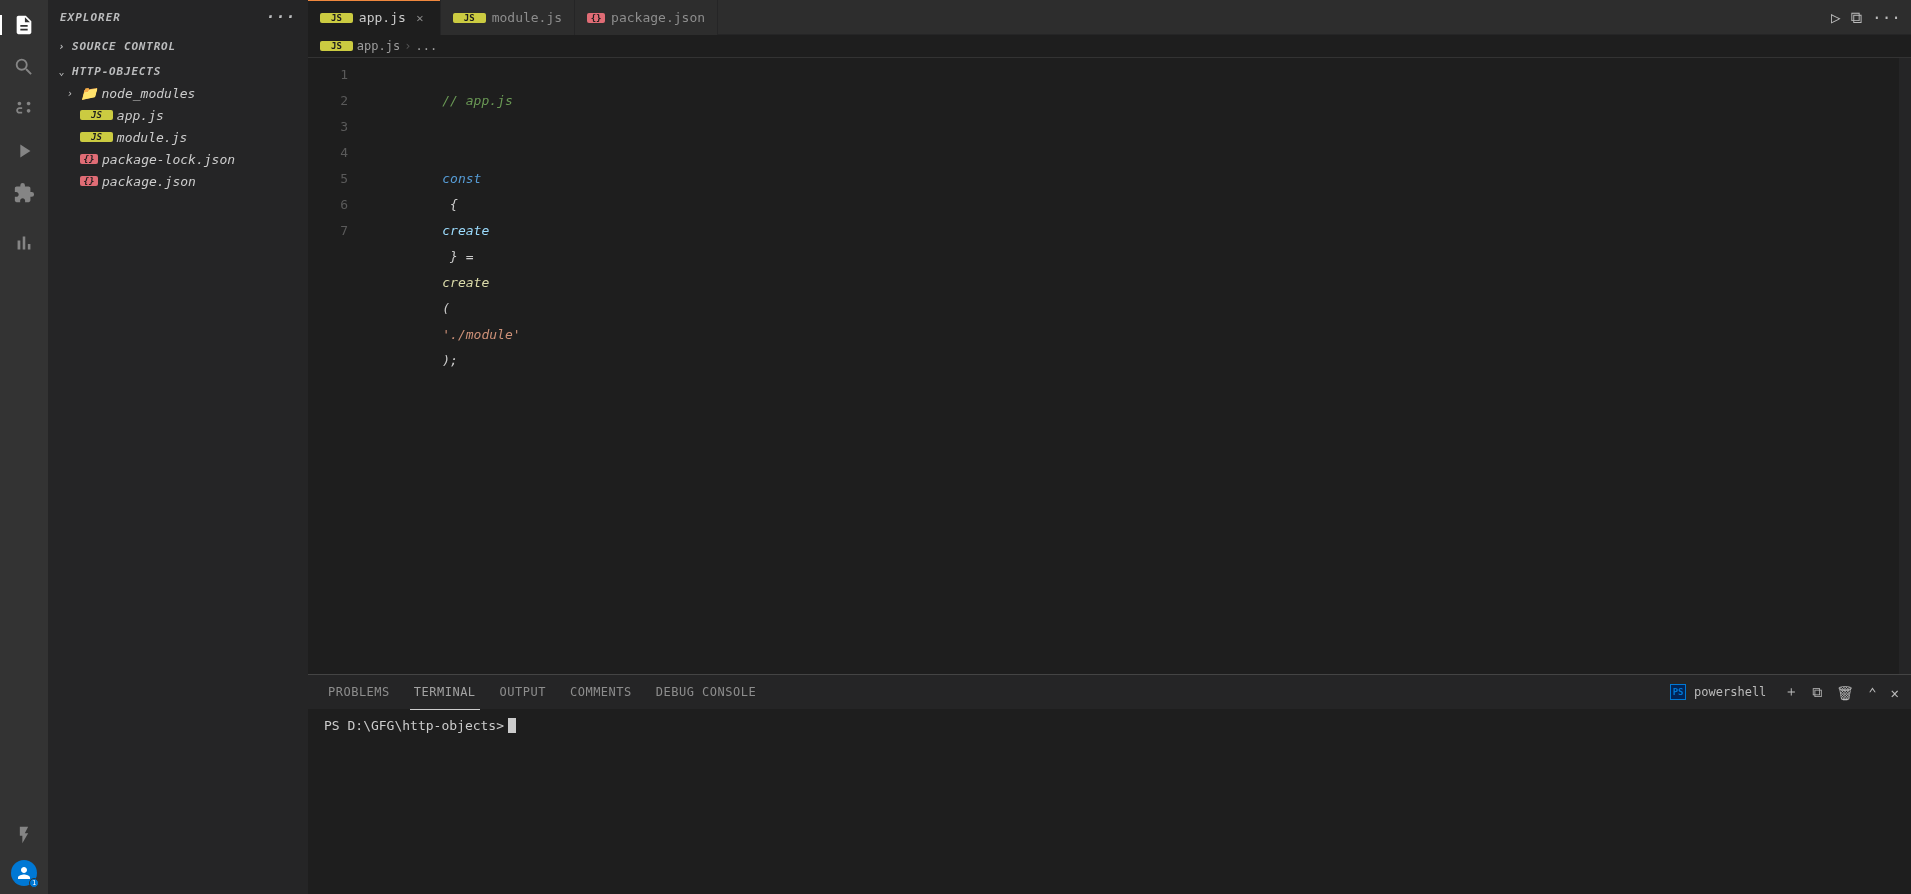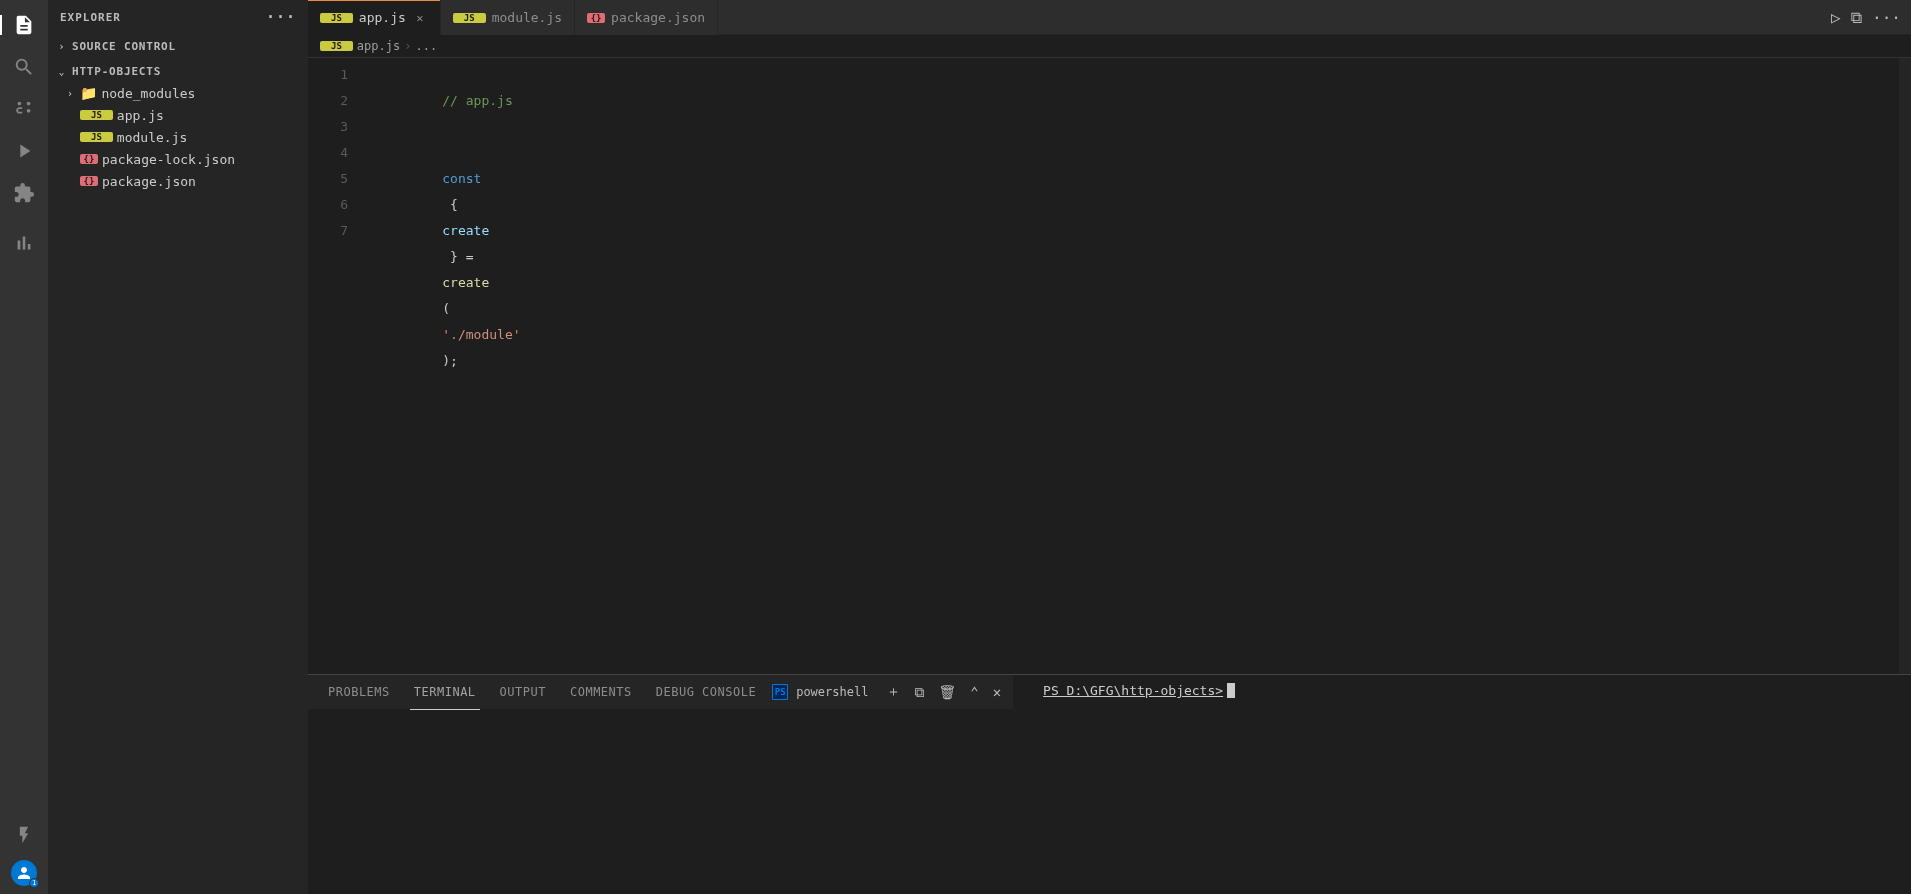--- a/index.html
+++ b/index.html
@@ -95,20 +95,21 @@
     }
 
     
     .sidebar {
       width: 260px;
       background: #252526;
       display: flex;
       flex-direction: column;
       flex-shrink: 0;
       overflow: hidden;
+      font-style: italic;
     }
     .sidebar-header {
       display: flex;
       align-items: center;
       justify-content: space-between;
       padding: 8px 12px;
       font-size: 11px;
       font-weight: 700;
       letter-spacing: 1px;
       color: #bbbcbd;
@@ -290,20 +291,21 @@
       flex-shrink: 0;
       padding-top: 4px;
     }
     .code-content {
       flex: 1;
       font-family: 'Consolas', monospace;
       font-size: 13px;
       line-height: 26px;
       padding: 4px 0;
       overflow: auto;
+      font-style: italic;
     }
     .code-line {
       padding: 0 8px;
       white-space: pre;
     }
     .code-line.active-line {
       background: #282828;
     }
     
     .t-comment { color: #6a9955; }
@@ -319,24 +321,23 @@
       width: 12px;
       background: #252526;
       flex-shrink: 0;
     }
 
     
     .panel {
       background: #1e1e1e;
       border-top: 1px solid #444;
       display: flex;
-      flex-direction: row;
+      flex-direction: column;
       height: 220px;
       flex-shrink: 0;
-      gap: 14px;
     }
     .panel-tabs {
       display: flex;
       align-items: center;
       background: #252526;
       height: 35px;
       padding: 0 8px;
       border-bottom: 1px solid #1e1e1e;
       gap: 0;
     }
@@ -361,21 +362,21 @@
       position: absolute;
       bottom: 0;
       left: 8px;
       right: 8px;
       height: 1px;
       background: #cccccc;
     }
     .panel-tab-right {
       margin-left: auto;
       display: flex;
-      align-items: center;
+      align-items: flex-end;
       gap: 6px;
       color: #bbb;
       font-size: 14px;
     }
     .panel-tab-right span {
       cursor: pointer;
       display: flex;
       align-items: center;
       padding: 2px 4px;
     }
@@ -384,21 +385,20 @@
       padding: 8px 16px;
       font-family: 'Consolas', monospace;
       font-size: 13px;
       color: #cccccc;
       overflow: auto;
     }
     .terminal-prompt {
       display: flex;
       align-items: flex-start;
       gap: 4px;
-      text-decoration: underline;
     }
     .terminal-cursor {
       width: 8px;
       height: 15px;
       background: #cccccc;
       display: inline-block;
       animation: blink 1s infinite;
     }
     @keyframes blink {
       0%, 49% { opacity: 1; }

